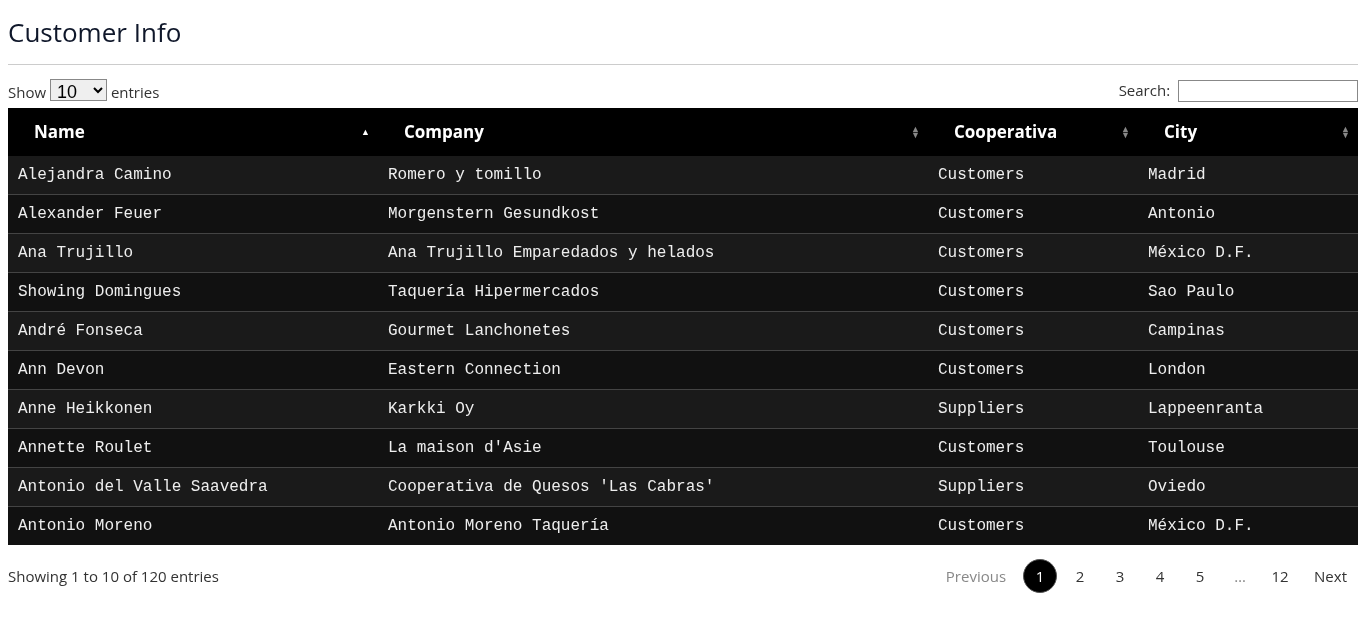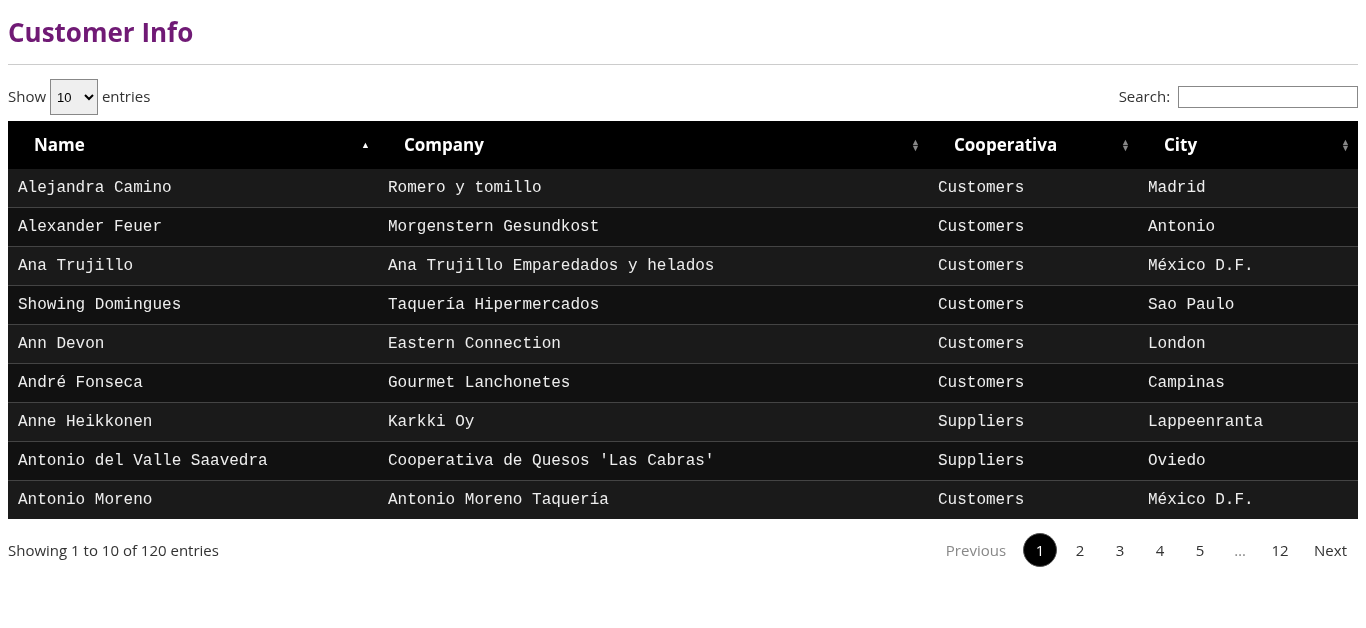--- a/index.html
+++ b/index.html
@@ -7,44 +7,44 @@
     margin: 0;
     padding: 8px;
     font-family: "Segoe UI", "Open Sans", Arial, sans-serif;
     font-size: 15px;
     color: #333;
     background: #fff;
     width: 1366px;
   }
   h2.page-title {
     font-size: 26px;
-    font-weight: 700;
+    font-weight: 400;
     margin: 6px 0 14px 0;
-    color: #701a75;
+    color: #0f172a;
   }
   hr.rule {
     border: none;
     border-top: 1px solid #ccc;
     margin: 0 0 14px 0;
   }
   .controls {
     display: flex;
     justify-content: space-between;
     align-items: center;
     margin-bottom: 6px;
     font-size: 15px;
     color: #333;
   }
   .length-ctrl label, .search-ctrl label { font-weight: 400; }
   .length-ctrl select {
-    font-size: 13px;
+    font-size: 18px;
     border: 1px solid #888;
     padding: 1px 2px;
     background: #efefef;
-    height: 36px;
+    height: 22px;
   }
   .search-ctrl input {
     border: 1px solid #888;
     height: 22px;
     width: 180px;
     margin-left: 4px;
     padding: 2px 4px;
     font-size: 14px;
   }
   table.data {
@@ -198,36 +198,42 @@
         <td>Customers</td>
         <td>México D.F.</td>
       </tr>
       <tr>
         <td>Showing Domingues</td>
         <td>Taquería Hipermercados</td>
         <td>Customers</td>
         <td>Sao Paulo</td>
       </tr>
       <tr>
+        <td>André Fonseca</td>
+        <td>Gourmet Lanchonetes</td>
+        <td>Customers</td>
+        <td>Campinas</td>
+      </tr>
+      <tr>
         <td>Ann Devon</td>
         <td>Eastern Connection</td>
         <td>Customers</td>
         <td>London</td>
-      </tr>
-      <tr>
-        <td>André Fonseca</td>
-        <td>Gourmet Lanchonetes</td>
-        <td>Customers</td>
-        <td>Campinas</td>
       </tr>
       <tr>
         <td>Anne Heikkonen</td>
         <td>Karkki Oy</td>
         <td>Suppliers</td>
         <td>Lappeenranta</td>
+      </tr>
+      <tr>
+        <td>Annette Roulet</td>
+        <td>La maison d'Asie</td>
+        <td>Customers</td>
+        <td>Toulouse</td>
       </tr>
       <tr>
         <td>Antonio del Valle Saavedra</td>
         <td>Cooperativa de Quesos 'Las Cabras'</td>
         <td>Suppliers</td>
         <td>Oviedo</td>
       </tr>
       <tr>
         <td>Antonio Moreno</td>
         <td>Antonio Moreno Taquería</td>

